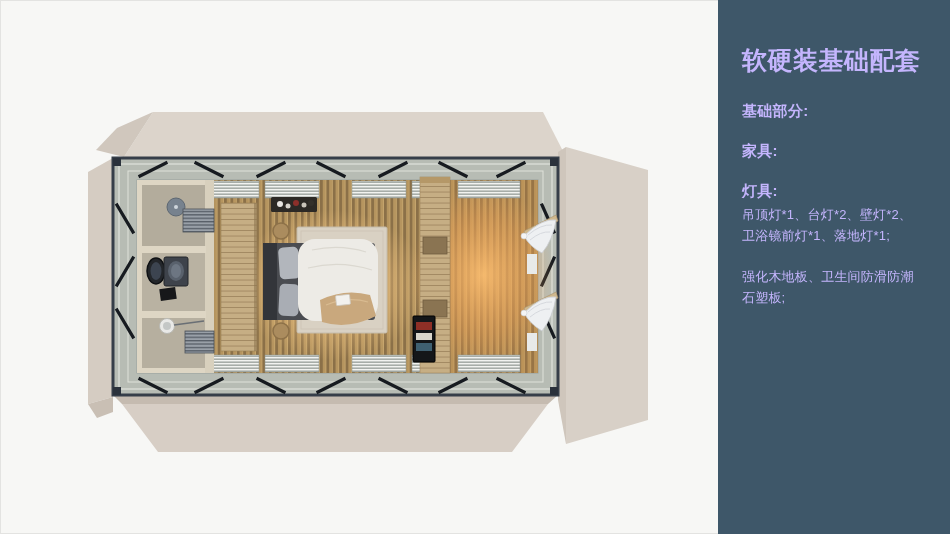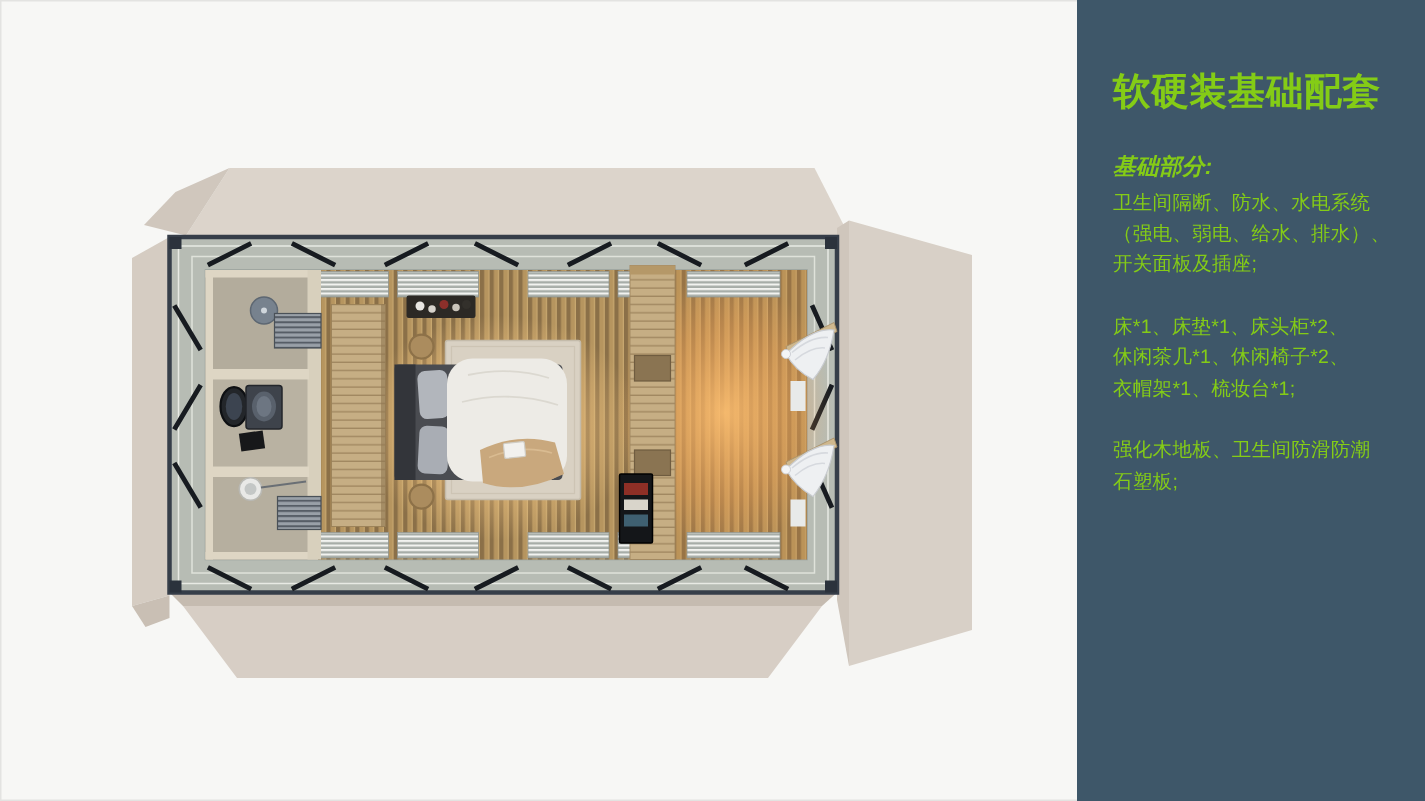--- a/index.html
+++ b/index.html
@@ -2,25 +2,25 @@
 <html><head>
 <meta charset="utf-8">
 <style>
   html,body{margin:0;padding:0;background:#ffffff;}
   .page{position:relative;width:950px;height:534px;background:#f7f7f5;
         box-shadow:inset 0 0 0 1px #e3e3e1;overflow:hidden;
         font-family:"Liberation Sans","DejaVu Sans",sans-serif;}
   .floorplan{position:absolute;left:0;top:0;width:718px;height:534px;margin:0;}
   .floorplan svg{display:block;width:718px;height:534px;}
   .panel{position:absolute;left:718px;top:0;width:232px;height:534px;
-         background:#3e5769;color:#84cc16;box-sizing:border-box;
+         background:#3e5769;color:#c4b5fd;box-sizing:border-box;
          padding:44px 18px 0 24px;}
   .panel-title{font-size:25px;font-weight:bold;letter-spacing:.5px;margin:0 0 25px 0;}
   .spec-section{margin:0 0 21px 0;}
-  .spec-section h3{font-size:15px;font-weight:bold;margin:0 0 4px 0;letter-spacing:.3px;font-style:italic;}
+  .spec-section h3{font-size:15px;font-weight:bold;margin:0 0 4px 0;letter-spacing:.3px;}
   .spec-section p{font-size:13px;line-height:20.5px;margin:0;white-space:pre-line;letter-spacing:.2px;}
 </style>
 </head>
 <body>
 
 <div class="page">
 
   <figure class="floorplan">
     <svg viewBox="0 0 718 534">
       <defs>
@@ -202,32 +202,30 @@
         <rect x="527" y="333" width="10" height="18" fill="#e8eae9"></rect>
       </g>
     </svg>
   </figure>
 
   <aside class="panel">
     <h1 class="panel-title">软硬装基础配套</h1>
 
     <div class="spec-section">
       <h3>基础部分:</h3>
-      <p>卫生间隔断、防水、水电系统
-（强电、弱电、给水、排水）、
-开关面板及插座;</p>
-    </div>
-
-    <div class="spec-section">
-      <p>床*1、床垫*1、床头柜*2、
-休闲茶几*1、休闲椅子*2、
-衣帽架*1、梳妆台*1;</p>
-    </div>
-
-    <div class="spec-section">
+    </div>
+
+    <div class="spec-section">
+      <h3>家具:</h3>
+    </div>
+
+    <div class="spec-section">
+      <h3>灯具:</h3>
+      <p>吊顶灯*1、台灯*2、壁灯*2、
+卫浴镜前灯*1、落地灯*1;</p>
     </div>
 
     <div class="spec-section">
     </div>
 
     <div class="spec-section">
       <p>强化木地板、卫生间防滑防潮
 石塑板;</p>
     </div>
   </aside>

